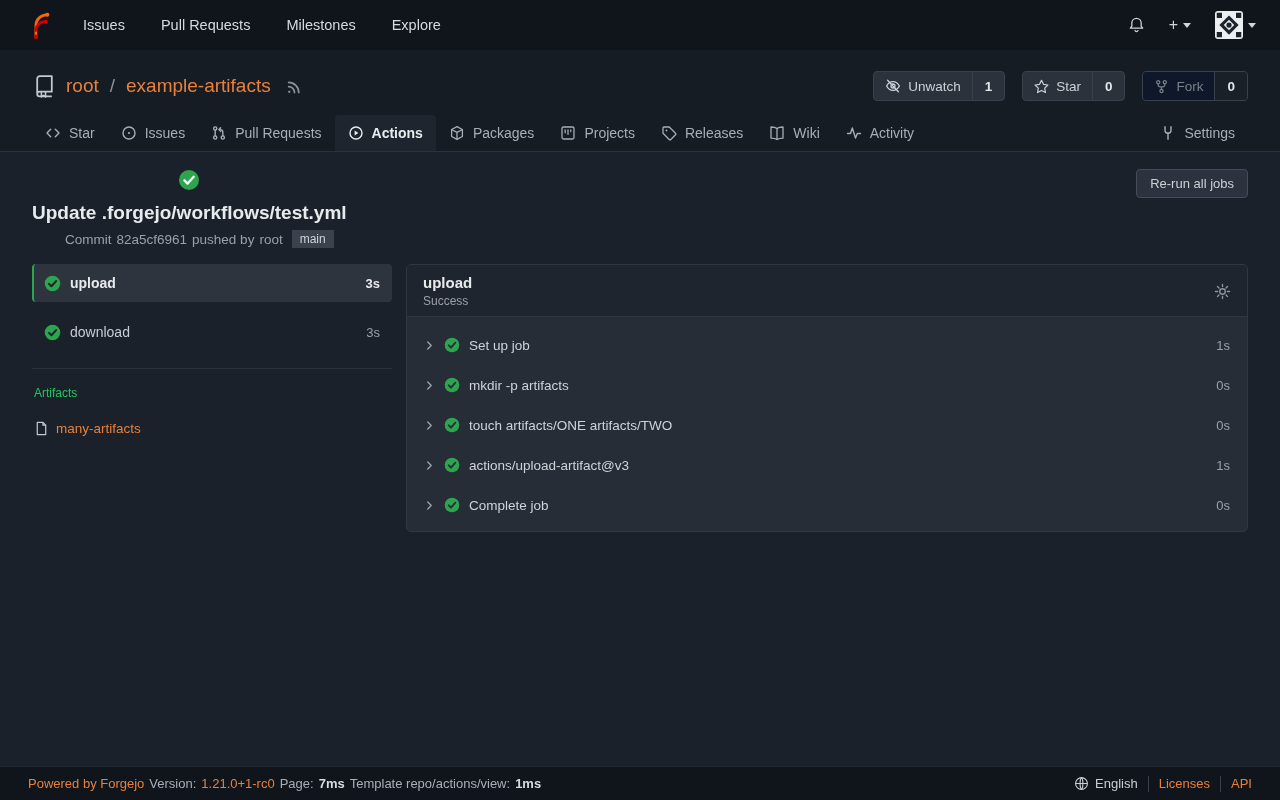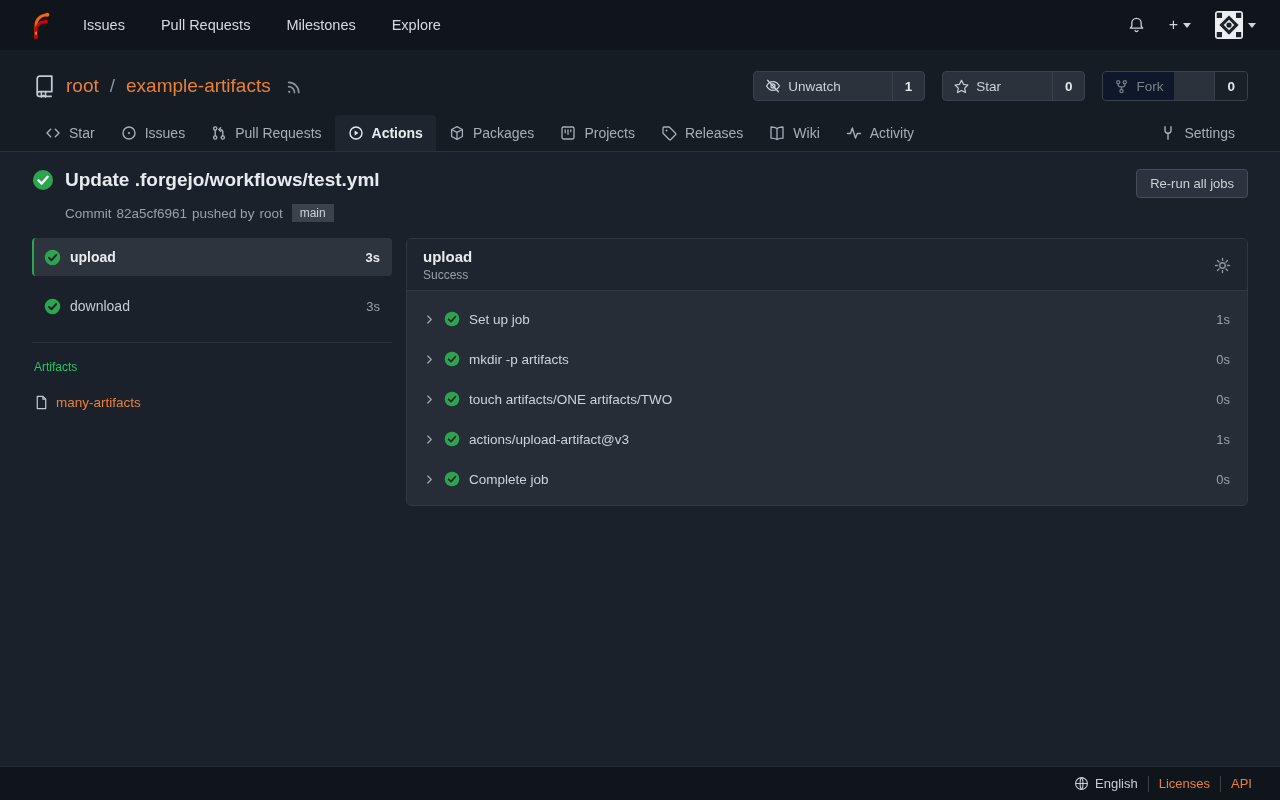--- a/index.html
+++ b/index.html
@@ -30,36 +30,36 @@
   .avatar{width:28px; height:28px; border-radius:3px; overflow:hidden;}
 
   
   .repo-header{flex:none; background:var(--bg-header); border-bottom:1px solid var(--border); padding:16px 32px 0;}
   .repo-title-row{display:flex; align-items:center; gap:9px; height:40px;}
   .repo-title-row .repo-name{font-size:19px; color:var(--accent);}
   .repo-title-row .slash{font-size:19px; color:#8a929b; margin:0 2px;}
   .rss{color:#8a929b; margin-left:6px;}
   .repo-actions{margin-left:auto; display:flex; gap:17px;}
   .btn-group{display:flex; align-items:stretch; height:30px; border:1px solid var(--border-strong);
-    border-radius:4px; overflow:hidden; background:#2b323c; font-size:13.5px; color:#ccd1d7;gap:40px;}
+    border-radius:4px; overflow:hidden; background:#2b323c; font-size:13.5px; color:#ccd1d7;}
   .btn-group .seg{display:flex; align-items:center; gap:7px; padding:0 11px; cursor:pointer;}
   .btn-group .count{border-left:1px solid var(--border-strong); font-weight:700; color:#e2e5e9; padding:0 12px;}
   .btn-group.disabled .seg.label{color:#78808a; background:#0f172a;}
   .btn-group.disabled .count{background:#1a2028;}
 
   .tabs{display:flex; align-items:flex-end; margin-top:9px;}
   .tab{display:flex; align-items:center; gap:8px; padding:10px 13px; font-size:14px;
     color:#a6aeb7; cursor:pointer; border-radius:4px 4px 0 0;}
   .tab.active{background:#1e252f; color:var(--text-bright); font-weight:700;}
   .tab.settings{margin-left:auto;}
 
   
   main{flex:1 1 auto; padding:17px 32px 0; overflow:hidden;}
   .run-head{display:flex; align-items:flex-start;}
-  .run-title{display:flex; align-items:center; gap:11px;}
+  .run-title{display:flex; align-items:center; gap:11px;flex-direction:column;}
   .run-title h1{font-size:19px; font-weight:700; color:var(--text-bright);}
   .rerun-btn{margin-left:auto; background:#2d333e; border:1px solid #454d59; color:#ccd1d7;
     font-size:13px; border-radius:4px; padding:6px 13px; cursor:pointer; font-family:inherit;}
   .commit-line{margin:6px 0 0 33px; font-size:13.5px; color:var(--text-muted);
     display:flex; align-items:center; gap:5px;}
   .branch-badge{background:#3b424d; color:#ccd1d7; font-size:12px; padding:2px 8px;
     border-radius:0; margin-left:4px; cursor:pointer;}
 
   .columns{display:flex; margin-top:16px; align-items:flex-start;}
   .jobs-col{width:360px; flex:none; margin-right:14px;}
@@ -464,20 +464,29 @@
             </span>
           <span>Complete job</span>
           <span class="dur">0s</span>
         </div>
       </div>
     </section>
   </div>
 </main>
 
 <footer>
+  <div class="f-left">
+    <a class="link">Powered by Forgejo</a>
+    <span>Version:</span>
+    <a class="link">1.21.0+1-rc0</a>
+    <span>Page:</span>
+    <b>7ms</b>
+    <span>Template repo/actions/view:</span>
+    <b>1ms</b>
+  </div>
   <div class="f-right">
     <span class="lang">
       <span>
         <svg width="15" height="15" viewBox="0 0 16 16" fill="none" stroke="currentColor" stroke-width="1.2">
           <circle cx="8" cy="8" r="6.3"></circle>
             <path d="M1.7 8h12.6M8 1.7c2 1.9 2 10.7 0 12.6M8 1.7c-2 1.9-2 10.7 0 12.6"></path>
         </svg>
       </span>
       <span>English</span>
     </span>

